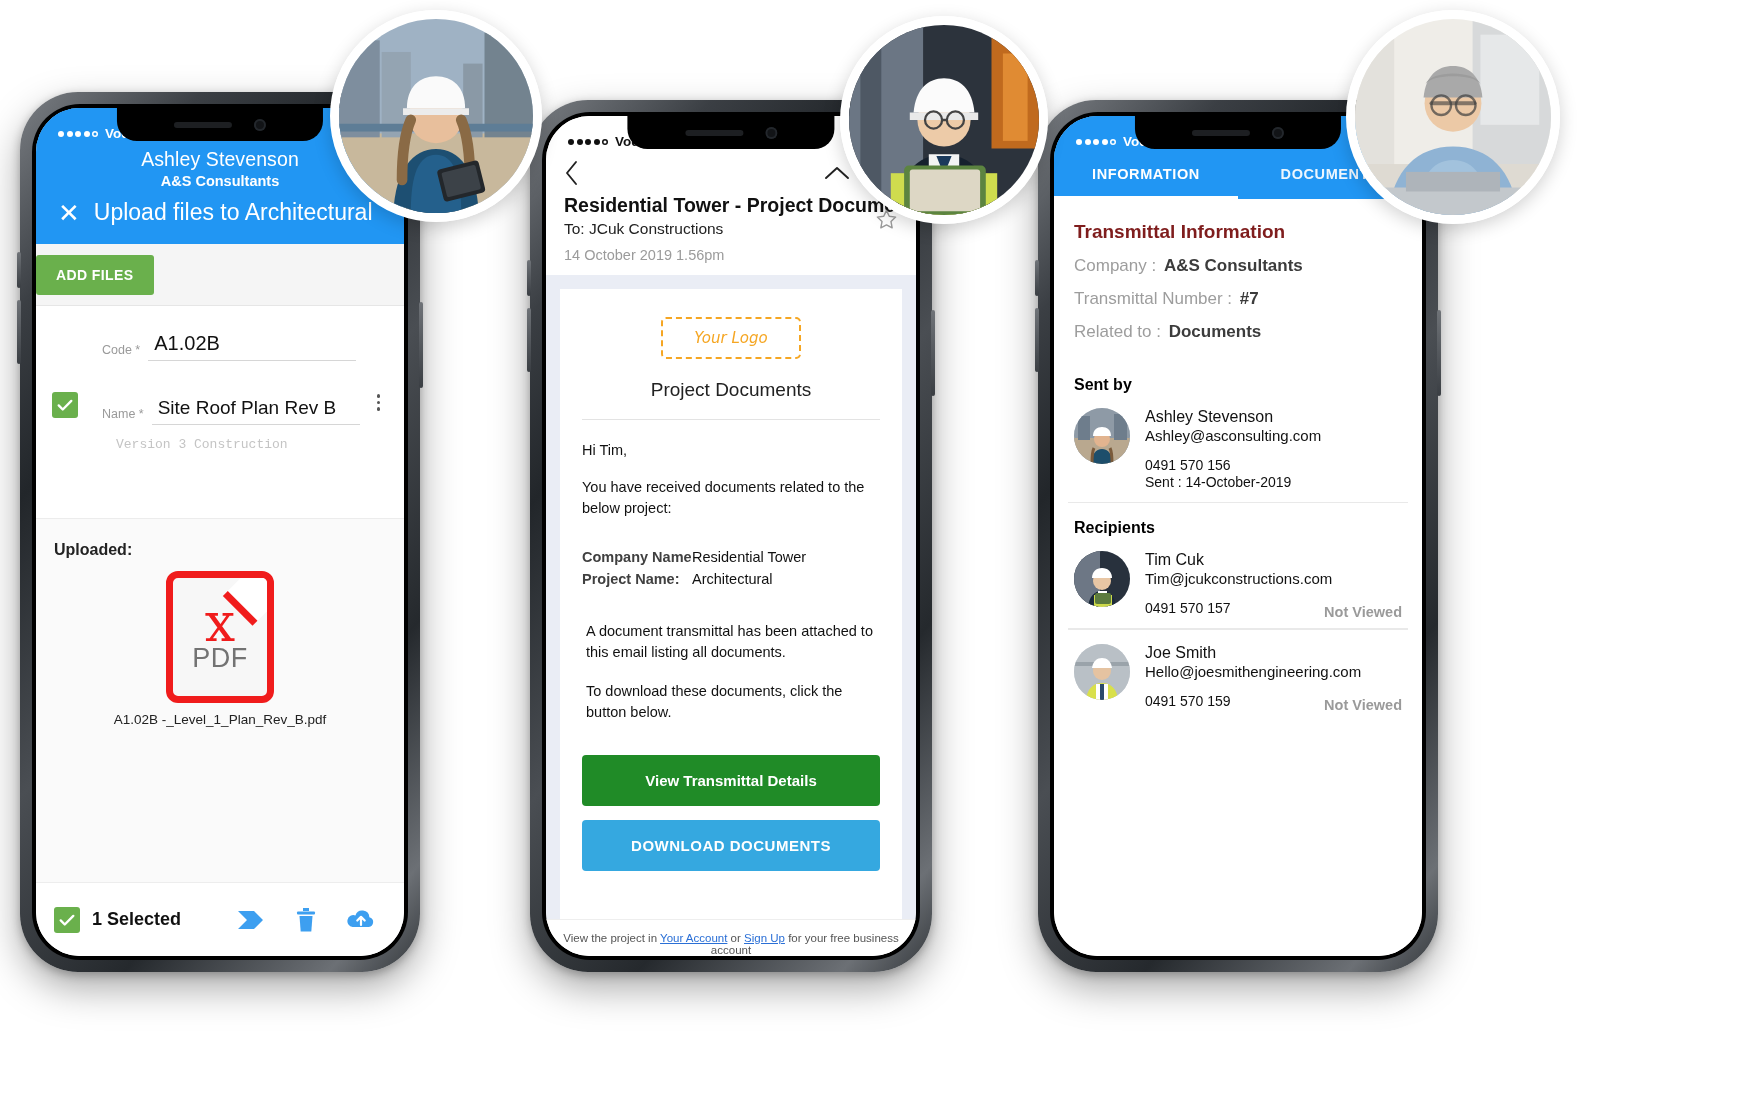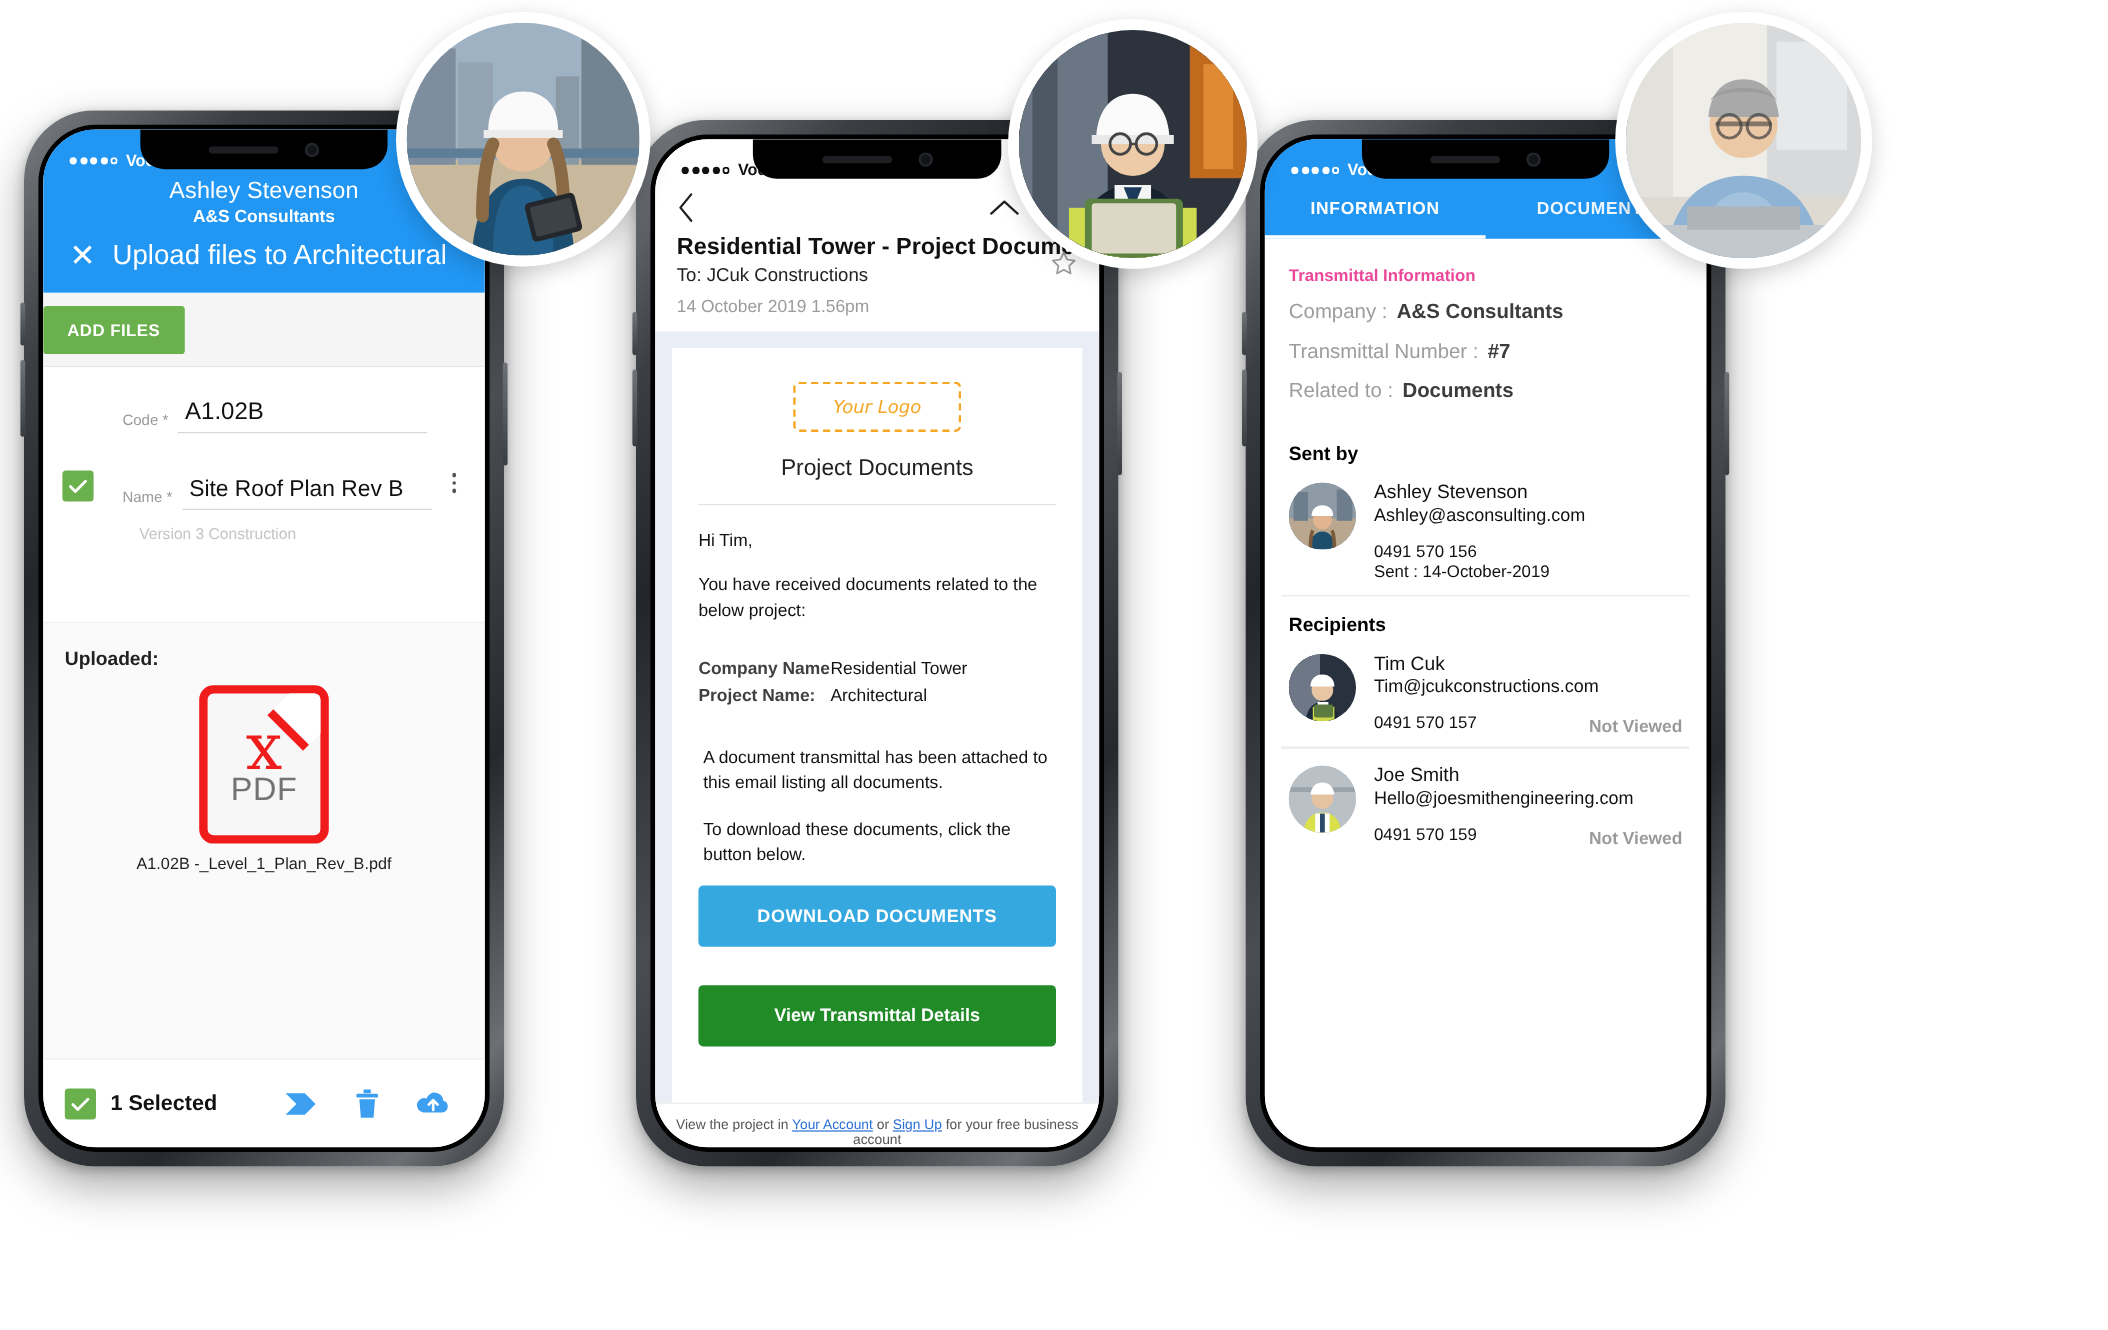--- a/index.html
+++ b/index.html
@@ -82,21 +82,21 @@
   .p1-form { background: #fff; padding: 26px 16px 18px 16px; position: relative; height: 212px; }
   .frow { display: flex; align-items: flex-end; gap: 8px; margin-left: 50px; }
   .flabel { font-size: 12.5px; color: #9a9a9a; white-space: nowrap; padding-bottom: 4px; }
   .finput { flex: 1; border-bottom: 1px solid #d6d6d6; padding: 0 0 5px 6px; font-size: 19px; color: #111; max-width: 208px; }
   .finput.big { font-size: 20px; }
   .chk { position: absolute; left: 16px; top: 86px; width: 26px; height: 26px; background: #6ab04c; border-radius: 3px;
          display: flex; align-items: center; justify-content: center; }
   .chk svg { width: 18px; height: 18px; }
   .kebab { position: absolute; right: 24px; top: 88px; display: flex; flex-direction: column; gap: 3px; }
   .kebab i { width: 3.5px; height: 3.5px; border-radius: 50%; background: #555; }
-  .subnote { font-size: 13px; color: #c4c4c4; margin: 12px 0 0 64px; }
+  .subnote { font-size: 13px; color: #c4c4c4; margin: 12px 0 0 64px; font-family: Liberation Mono, monospace; }
   .p1-uploaded { background: #fafafa; border-top: 1px solid #ececec; padding: 22px 0 0 0; flex: 1; }
   .uplabel { font-size: 16px; font-weight: 700; color: #222; padding-left: 18px; }
   .pdfwrap { display: flex; flex-direction: column; align-items: center; margin-top: 12px; }
   .pdficon { width: 108px; height: 132px; border: 7px solid #f01c1c; border-radius: 12px; background: #f7f7f7;
              display: flex; flex-direction: column; align-items: center; justify-content: center;
              position: relative; overflow: hidden; }
   .pdficon::after { content:""; position: absolute; top:-9px; right:-9px; width: 42px; height: 42px;
              background: #fff; border-bottom: 7px solid #f01c1c; transform: rotate(45deg); transform-origin: center; }
   .pdficon .swirl { font-size: 54px; color: #f01c1c; line-height: .85; font-family: "DejaVu Serif", serif; }
   .pdficon .lbl { font-size: 27px; font-weight: 400; color: #737373; letter-spacing: .5px; margin-top: -2px; }
@@ -149,21 +149,21 @@
   .p3-bar { background: #2196f3; color: #fff; }
   .p3-title { display: flex; align-items: center; gap: 20px; padding: 12px 0 18px 22px; }
   .p3-title .tt { font-size: 21px; font-weight: 400; }
   .p3-tabs { display: flex; background: #2196f3; }
   .p3-tabs .tab { flex: 1; text-align: center; color: #fff; font-size: 14.5px; font-weight: 700;
                   letter-spacing: .6px; padding: 12px 0 14px; cursor: pointer; }
   .p3-tabs .tab.active { border-bottom: 3px solid #fff; }
   .p3-tabs .tab.inactive { opacity: .92; border-bottom: 3px solid transparent; }
   .p3-content { background: #fff; flex: 1; overflow: hidden; }
   .sec { padding: 22px 20px 18px 20px; }
-  .sec h3 { font-size: 14px; font-weight: 700; color: #ec4899; }
+  .sec h3 { font-size: 19px; font-weight: 700; color: #7f1d1d; }
   .inforow { font-size: 17px; color: #9d9d9d; margin-top: 13px; }
   .inforow b { color: #3c3c3c; font-weight: 700; margin-left: 3px; }
   .divider { height: 1px; background: #e9e9e9; margin: 0 14px; }
   .person { display: flex; gap: 15px; padding: 14px 20px 12px 20px; position: relative; }
   .avatar { width: 56px; height: 56px; border-radius: 50%; flex: none; overflow: hidden; background: #cfd6dc; }
   .avatar svg { display: block; width: 100%; height: 100%; }
   .pinfo { flex: 1; min-width: 0; }
   .pname { font-size: 16px; color: #111; }
   .pmail { font-size: 15px; color: #111; margin-top: 1px; white-space: nowrap; }
   .pphone { font-size: 14px; color: #111; margin-top: 13px; }
@@ -364,22 +364,22 @@
               <div class="mailp m-hi">Hi Tim,</div>
               <div class="mailp m-intro">You have received documents related to the below project:</div>
               <div class="kv">
                 <span class="k">Company Name</span>
                 <span class="v">Residential Tower</span>
                 <span class="k">Project Name:</span>
                 <span class="v">Architectural</span>
               </div>
               <div class="mailp m-note1">A document transmittal has been attached to this email listing all documents.</div>
               <div class="mailp m-note2">To download these documents, click the button below.</div>
+              <button class="btnbig btn-green">View Transmittal Details</button>
               <button class="btnbig btn-blue">DOWNLOAD DOCUMENTS</button>
-              <button class="btnbig btn-green">View Transmittal Details</button>
             </div>
           </div>
 
           <div class="p2-foot">
             <span>View the project in </span><a href="#">Your Account</a><span> or </span><a href="#">Sign Up</a><span> for your free business account</span>
           </div>
         </div>
       </div>
     </div>
   </div>

